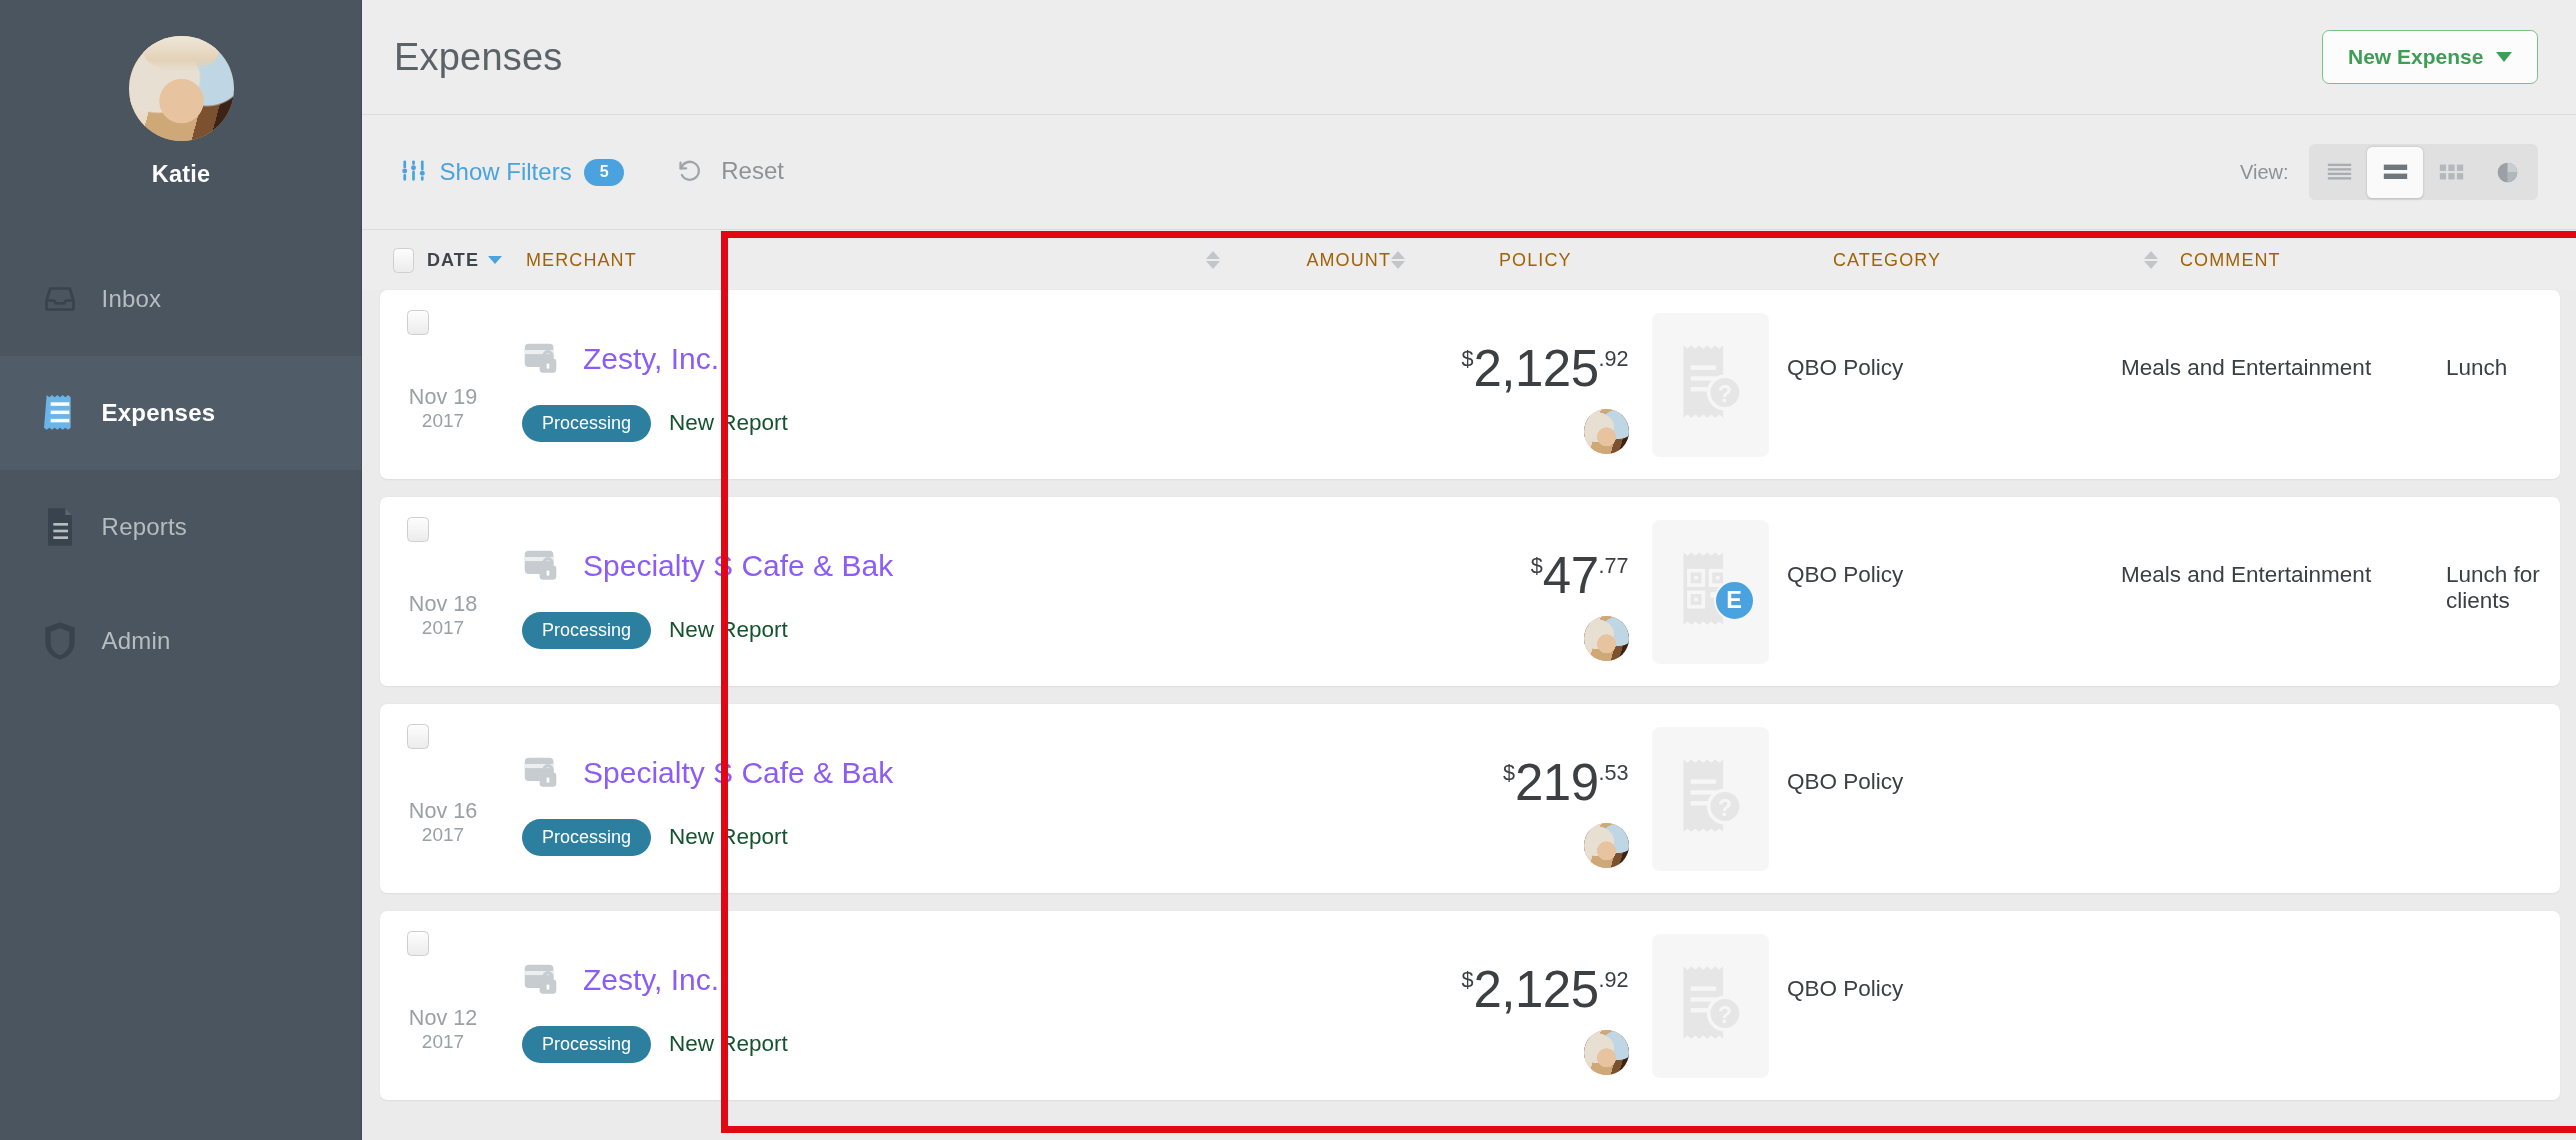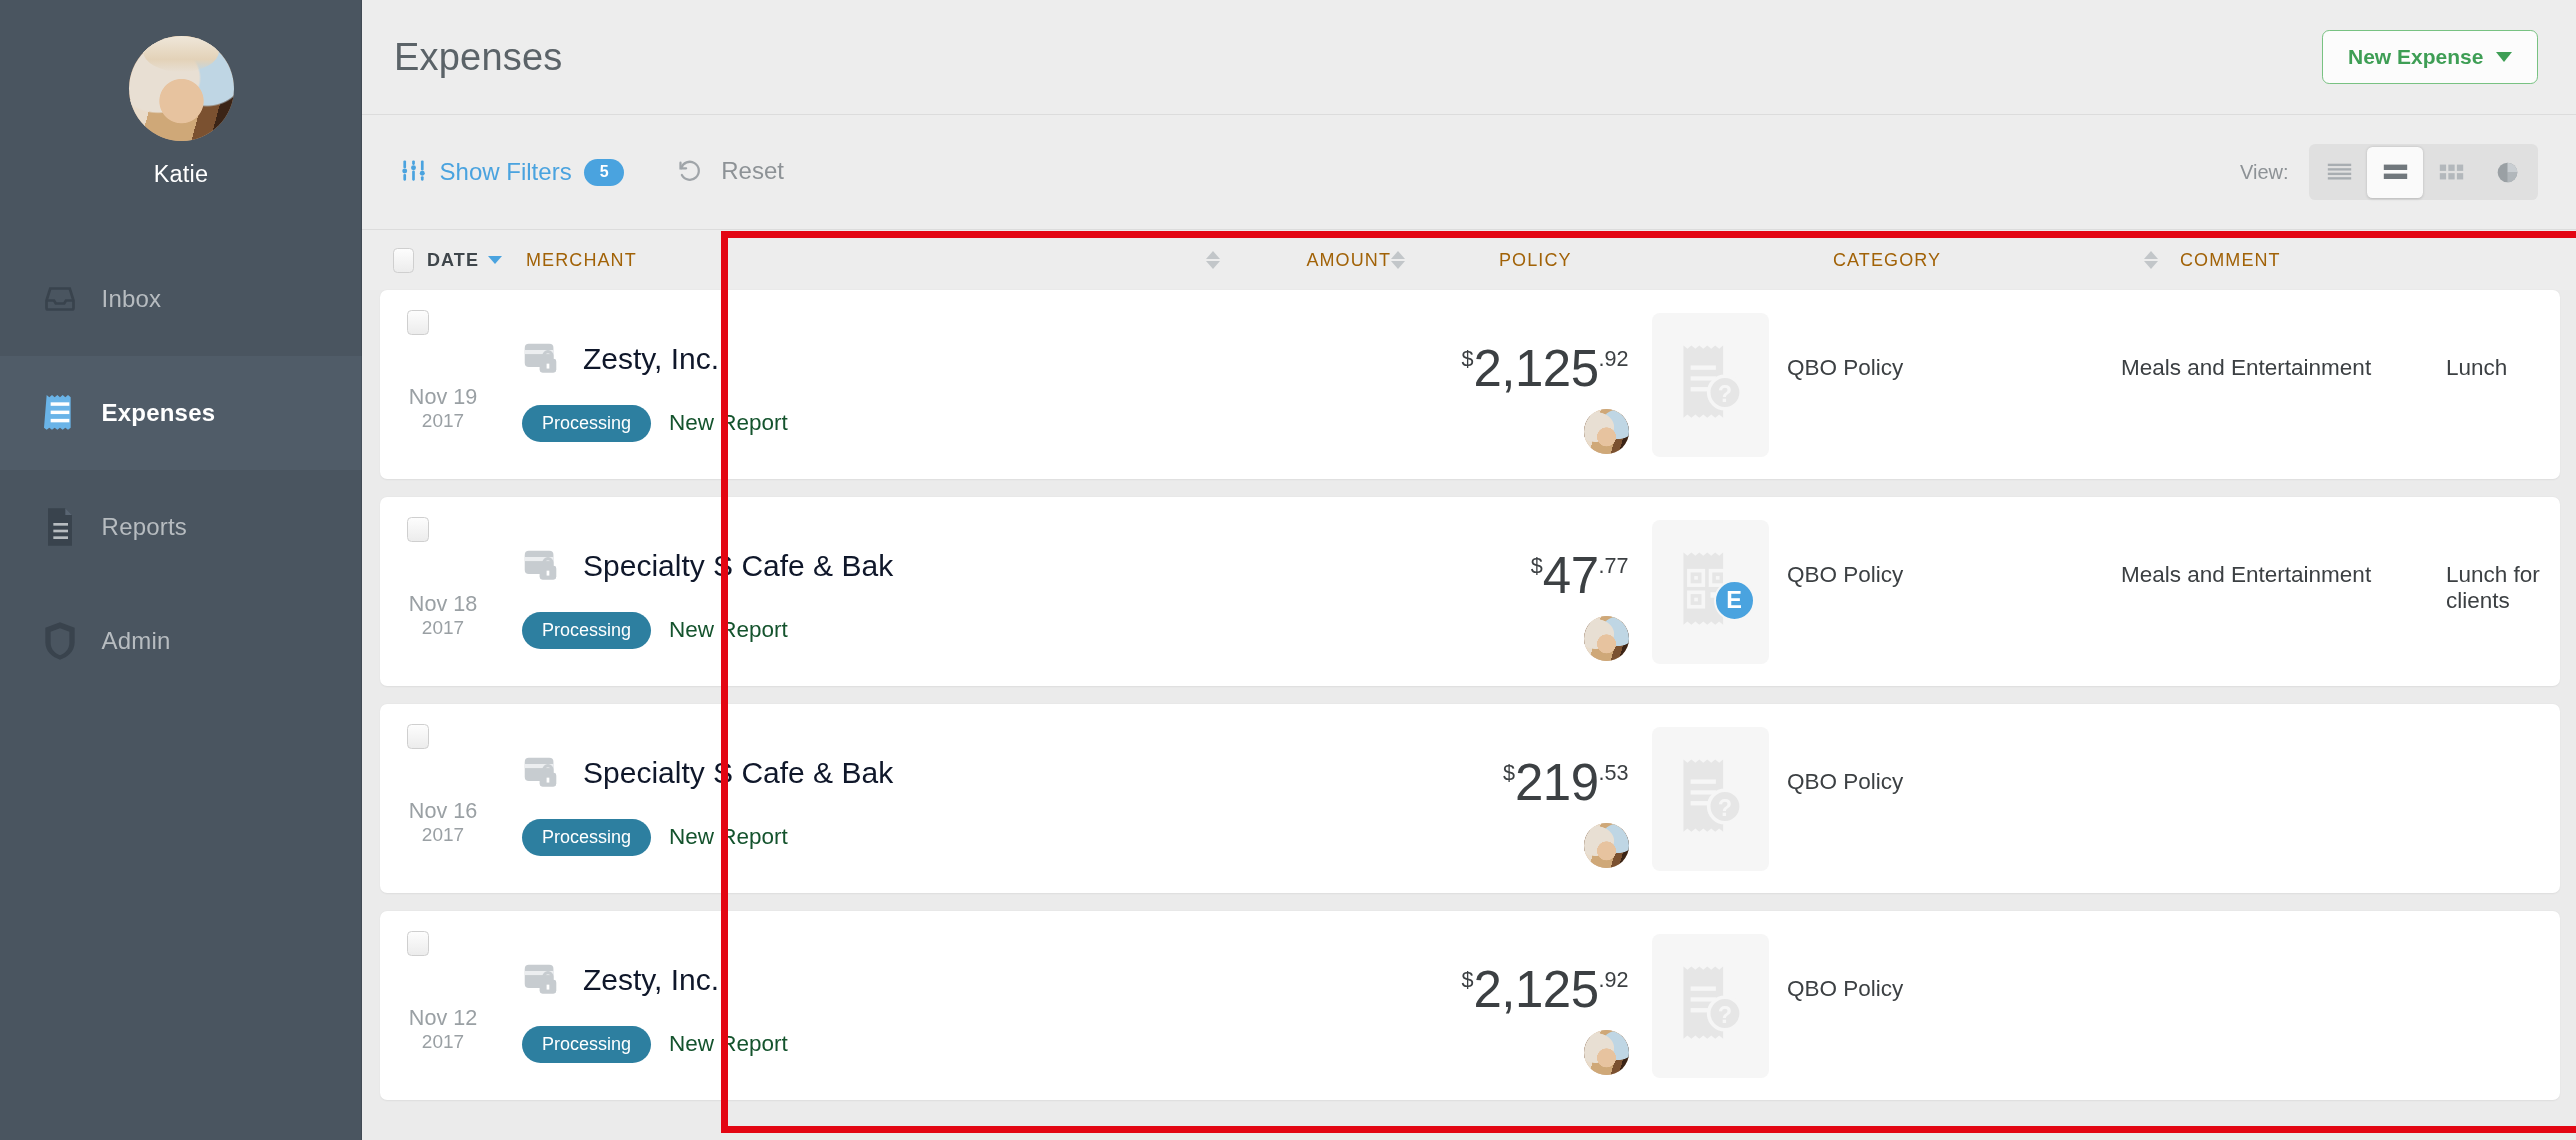--- a/index.html
+++ b/index.html
@@ -37,21 +37,21 @@
       radial-gradient(ellipse at 74% 34%, #bfd6e4 0 34%, rgba(191,214,228,0) 36%),
       linear-gradient(105deg, #5b3a24 0 14%, #e9dccb 14% 30%, #cfa878 30% 68%, #7b5130 68% 82%, #3b2416 82% 100%);
   }
   .avatar-big .hairtop {
     position: absolute; left: 14%; top: -6%; width: 72%; height: 40%;
     border-radius: 50%;
     background: linear-gradient(180deg,#f2ece2 0%, #e3d2b8 70%, rgba(227,210,184,0) 100%);
   }
   .user-name {
     color: #ffffff; font-size: 23.5px; margin-top: 20px;
-    letter-spacing: 0.2px; font-weight: 400;
+    letter-spacing: 0.2px; font-weight: 700;
   }
   .nav { margin-top: 54px; }
   .nav-item {
     height: 114px; display: flex; align-items: center;
     padding-left: 31px; cursor: pointer; position: relative;
   }
   .nav-item .ic {
     width: 58px; flex: 0 0 58px; display: flex; align-items: center; justify-content: center;
   }
   .nav-item .lbl {
@@ -133,21 +133,21 @@
 
   .col-date {
     width: 126px; flex: 0 0 126px; display: flex; flex-direction: column;
     align-items: center; justify-content: flex-end; padding-bottom: 47px;
   }
   .date-md { font-size: 21.6px; color: #9aa0a4; line-height: 1.18; }
   .date-yr { font-size: 19px; color: #9aa0a4; line-height: 1.18; }
 
   .col-merchant { flex: 0 0 821px; position: relative; padding-left: 16px; }
   .merchant-row { display: flex; align-items: center; gap: 20px; padding-top: 47px; }
-  .merchant-name { font-size: 30px; color: #0f172a; }
+  .merchant-name { font-size: 30px; color: #8b5cf6; }
   .meta-row { display: flex; align-items: center; gap: 18px; margin-top: 23.5px; }
   .pill {
     background: #2d7fa0; color: #fff; font-size: 18px; font-weight: 400;
     border-radius: 901px; padding: 8px 20px;
   }
   .report-name { font-size: 22.5px; color: #14532d; }
 
   .col-amount {
     flex: 0 0 307px; display: flex; flex-direction: column;
     align-items: flex-end; justify-content: flex-start; padding-top: 49px; padding-right: 5.4px;

